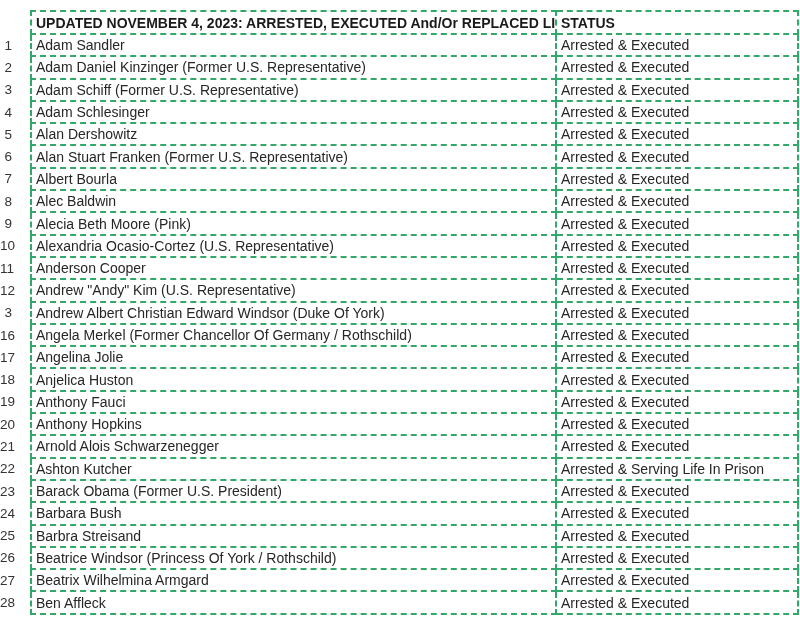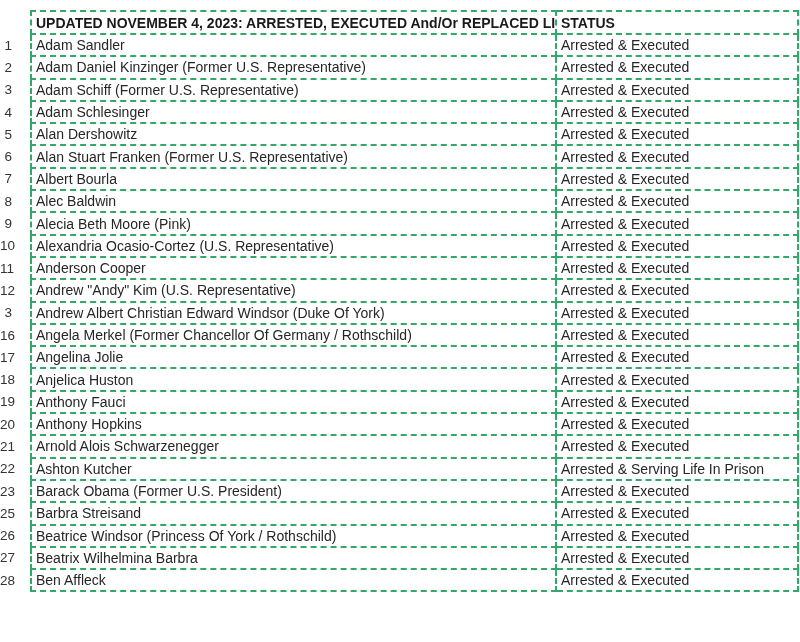--- a/index.html
+++ b/index.html
@@ -173,32 +173,37 @@
           <td class="gutter">22</td>
           <td class="name">Ashton Kutcher</td>
           <td class="status">Arrested &amp; Serving Life In Prison</td>
         </tr>
         <tr>
           <td class="gutter">23</td>
           <td class="name">Barack Obama (Former U.S. President)</td>
           <td class="status">Arrested &amp; Executed</td>
         </tr>
         <tr>
+          <td class="gutter">24</td>
+          <td class="name">Barbara Bush</td>
+          <td class="status">Arrested &amp; Executed</td>
+        </tr>
+        <tr>
           <td class="gutter">25</td>
           <td class="name">Barbra Streisand</td>
           <td class="status">Arrested &amp; Executed</td>
         </tr>
         <tr>
           <td class="gutter">26</td>
           <td class="name">Beatrice Windsor (Princess Of York / Rothschild)</td>
           <td class="status">Arrested &amp; Executed</td>
         </tr>
         <tr>
           <td class="gutter">27</td>
-          <td class="name">Beatrix Wilhelmina Barbra</td>
+          <td class="name">Beatrix Wilhelmina Armgard</td>
           <td class="status">Arrested &amp; Executed</td>
         </tr>
         <tr>
           <td class="gutter">28</td>
           <td class="name">Ben Affleck</td>
           <td class="status">Arrested &amp; Executed</td>
         </tr>
       </tbody>
   </table>
 </div>

